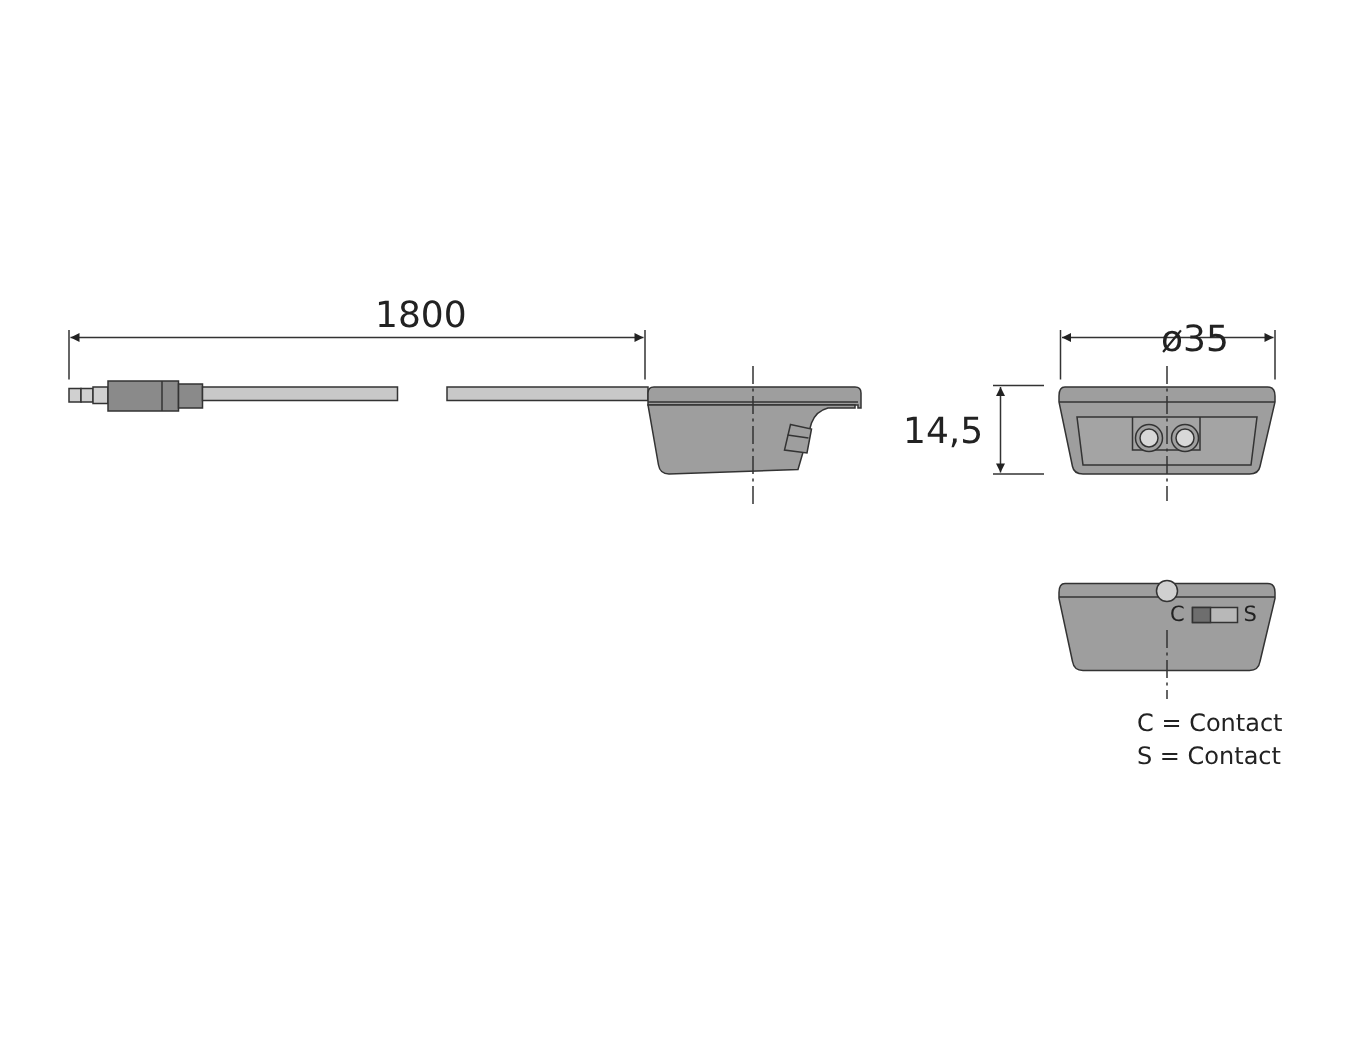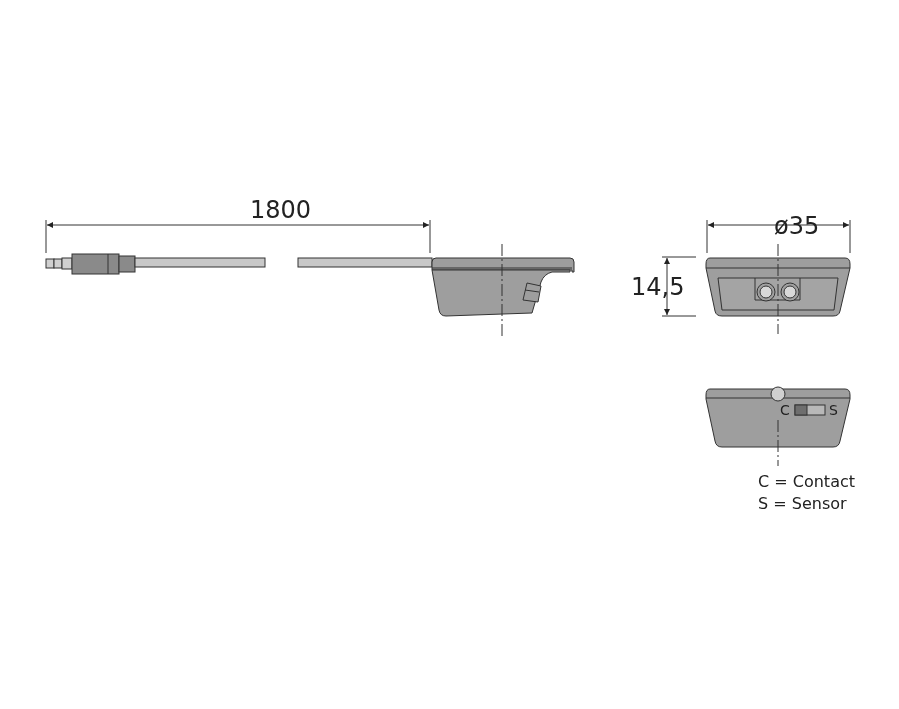--- a/index.html
+++ b/index.html
@@ -87,21 +87,21 @@
     <g>
       <rect x="795" y="405" width="30" height="10" fill="#b8b8b8" stroke="#333" stroke-width="1"></rect>
       <rect x="795" y="405" width="12" height="10" fill="#6e6e6e" stroke="#333" stroke-width="1"></rect>
     </g>
     <line x1="778" y1="420" x2="778" y2="466" stroke="#333" stroke-width="1" stroke-dasharray="12,3,2,3"></line>
   </g>
 </svg>
 
 <div class="lbl dim" style="left:234px;top:196px;">1800</div>
 <div class="lbl dim" style="left:758px;top:212px;">ø35</div>
-<div class="lbl dim" style="left:615px;top:273px;">14,5</div>
+<div class="lbl dim" style="left:586px;top:273px;">14,5</div>
 
 <div class="lbl sw" style="left:780px;top:402px;">C</div>
 <div class="lbl sw" style="left:829px;top:402px;">S</div>
 
 <div class="lbl legend" style="left:739px;top:471px;">
   <div>C = Contact</div>
-  <div>S = Sensor</div>
+  <div>S = Contact</div>
 </div>
 
 </body></html>

